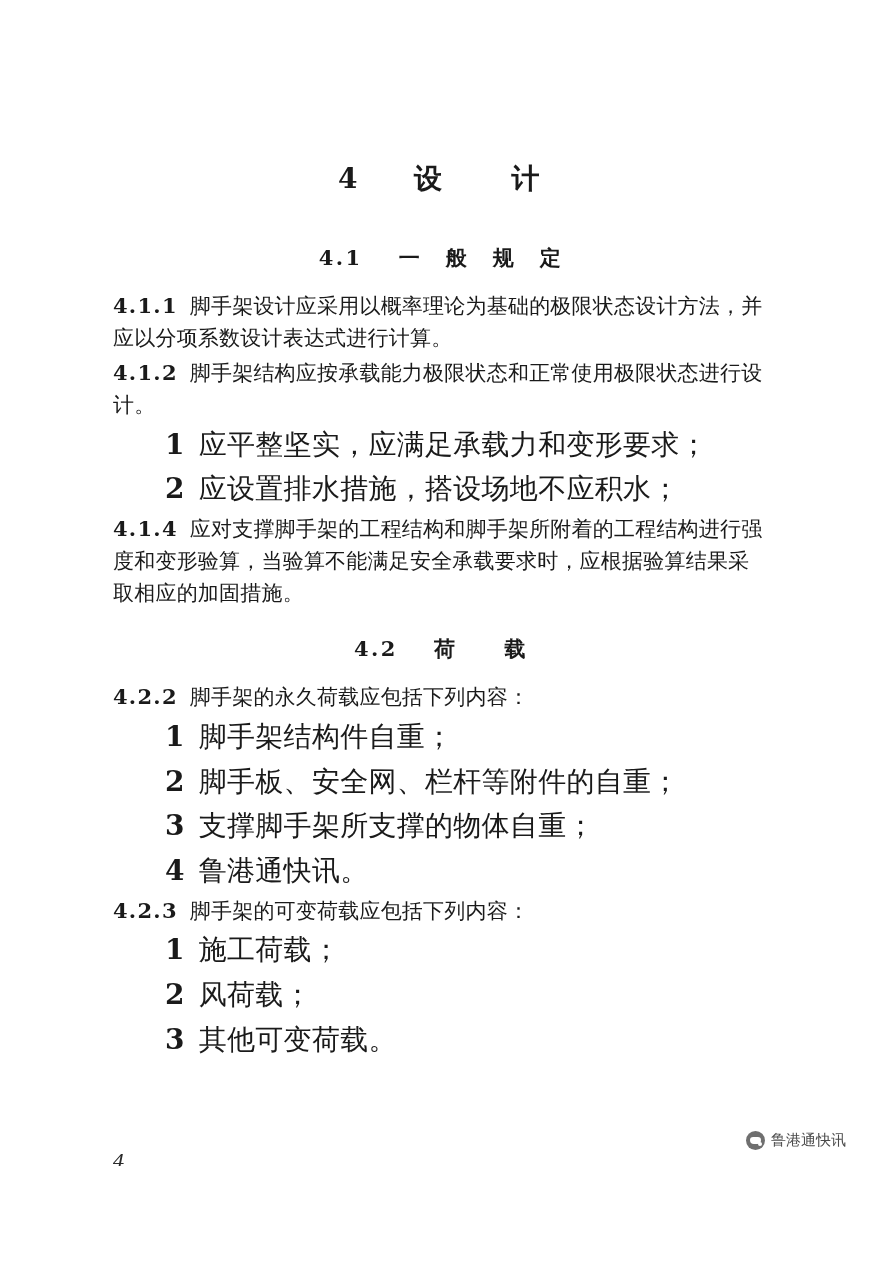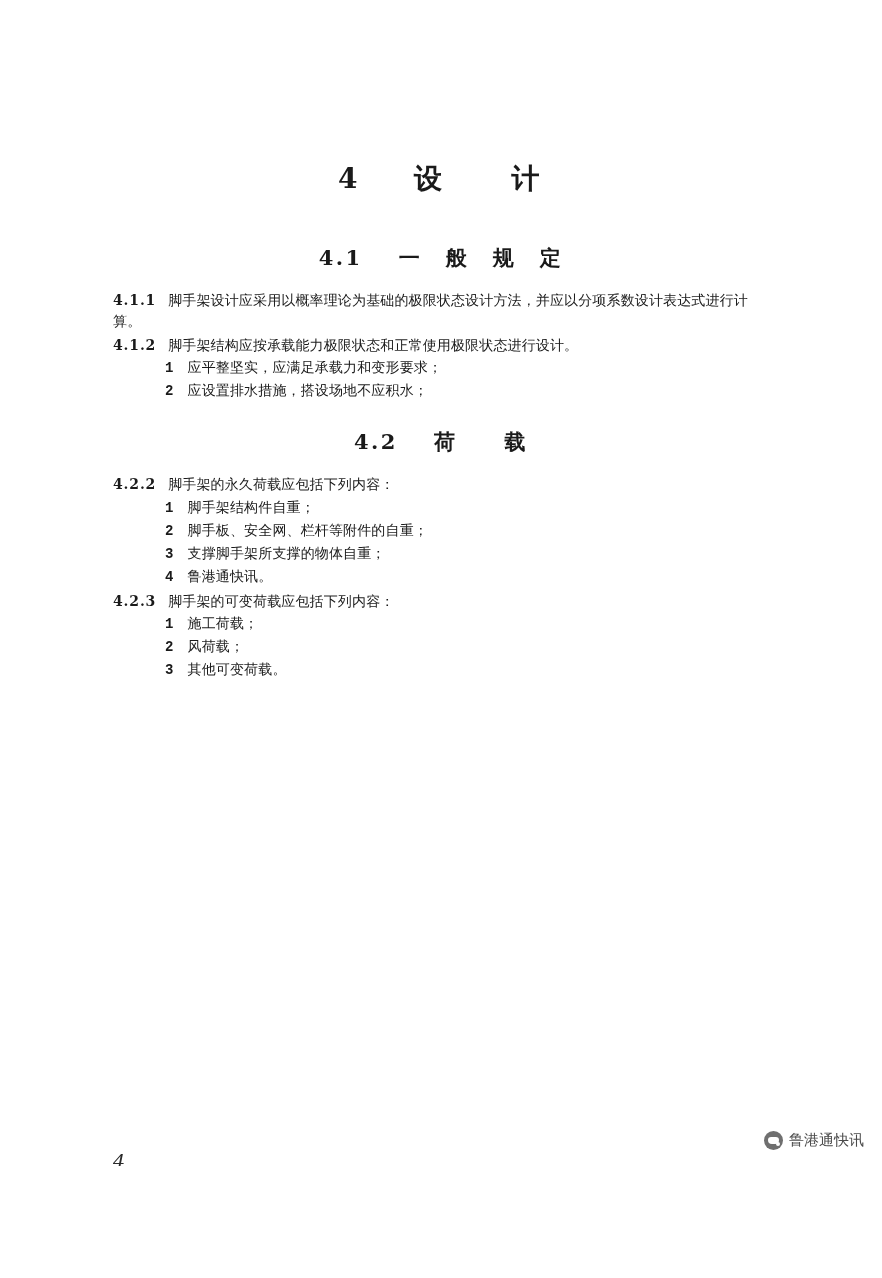--- a/index.html
+++ b/index.html
@@ -45,55 +45,54 @@
     margin: 26px 0 18px 0;
   }
   .section-title .num {
     margin-right: 14px;
   }
   .section-title .spacer {
     display: inline-block;
     width: 22px;
   }
   .clause {
-    font-size: 14px;
+    font-size: 21px;
     line-height: 1.52;
     margin: 0 0 2px 0;
     text-indent: 0;
     letter-spacing: 0.01em;
   }
   .clause .cnum {
     font-weight: bold;
     margin-right: 12px;
     letter-spacing: 0.06em;
   }
   .item {
-    font-size: 14px;
+    font-size: 28px;
     line-height: 1.52;
     margin: 0 0 2px 0;
     padding-left: 52px;
     letter-spacing: 0.01em;
-    font-family: Liberation Mono, monospace;
   }
   .item .inum {
     font-weight: bold;
     margin-right: 14px;
   }
   .page-number {
     position: absolute;
     left: 113px;
     top: 1150px;
     font-size: 19px;
     font-style: italic;
     font-family: "DejaVu Serif", "Liberation Serif", serif;
     color: #2a2a2a;
   }
   .watermark {
     position: absolute;
-    right: 18px;
+    right: 36px;
     bottom: 16px;
     display: flex;
     align-items: center;
     gap: 6px;
     color: #4a4a4a;
     font-size: 15px;
     font-family: "DejaVu Sans", "Liberation Sans", sans-serif;
   }
   .wm-logo {
     width: 19px;
@@ -147,20 +146,23 @@
       <span class="cnum">4.1.2</span><span>脚手架结构应按承载能力极限状态和正常使用极限状态进行设计。</span>
     </p>
 
     <p class="item">
       <span class="inum">1</span><span>应平整坚实，应满足承载力和变形要求；</span>
     </p>
     <p class="item">
       <span class="inum">2</span><span>应设置排水措施，搭设场地不应积水；</span>
     </p>
 
+    <p class="clause">
+      <span class="cnum">4.1.4</span><span>应对支撑脚手架的工程结构和脚手架所附着的工程结构进行强度和变形验算，当验算不能满足安全承载要求时，应根据验算结果采取相应的加固措施。</span>
+    </p>
 
     <h2 class="section-title">
       <span class="num">4.2</span><span class="spacer"></span><span>荷　　载</span>
     </h2>
 
 
     <p class="clause">
       <span class="cnum">4.2.2</span><span>脚手架的永久荷载应包括下列内容：</span>
     </p>
     <p class="item">

